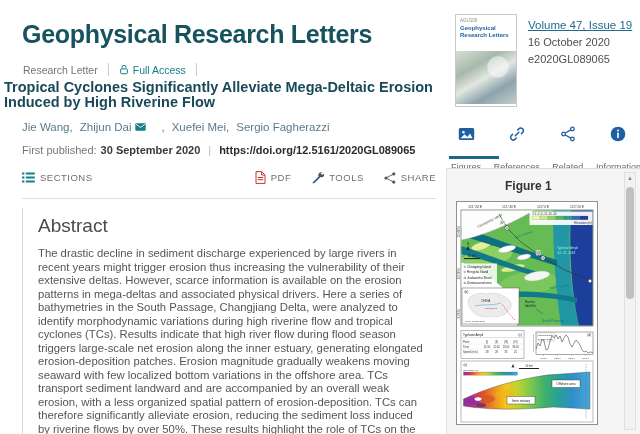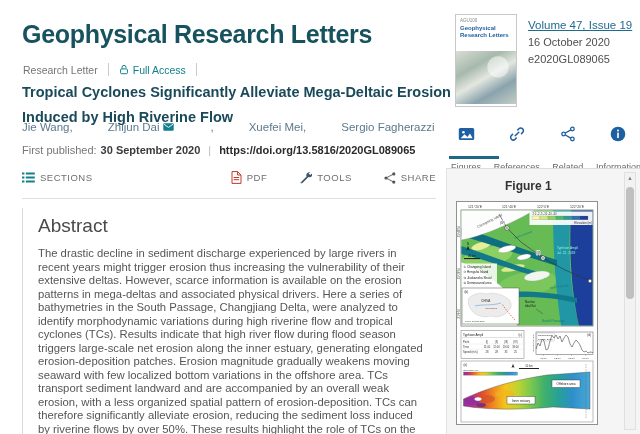--- a/index.html
+++ b/index.html
@@ -5,36 +5,36 @@
   html,body{margin:0;padding:0;background:#fff;}
   .page{position:relative;width:640px;height:434px;background:#fff;overflow:hidden;
         font-family:"Liberation Sans",sans-serif;-webkit-font-smoothing:antialiased;}
   
   .journal-title{position:absolute;left:22px;top:20px;font-size:25px;font-weight:600;
         color:#17525f;letter-spacing:-0.3px;cursor:pointer;}
   .meta{position:absolute;left:23px;top:63px;display:flex;align-items:center;
         font-size:10.5px;color:#757575;}
   .meta .sep{width:1px;height:13px;background:#ccc;margin:0 10px;}
   .access{color:#12808c;display:flex;gap:4px;}
-  .article-title{position:absolute;left:22px;top:80px;width:440px;font-size:14.5px;
-        line-height:25px;font-weight:700;color:#1a4a5a;}
+  .article-title{position:absolute;left:4px;top:80px;width:440px;font-size:14.5px;
+        line-height:15px;font-weight:700;color:#1a4a5a;}
   .authors{position:absolute;left:22px;top:121px;font-size:11.5px;color:#5b7a8c;
-        display:flex;align-items:center;flex-wrap:wrap;gap:28px;}
+        display:flex;align-items:center;flex-wrap:wrap;}
   .author{margin-right:7px;cursor:pointer;}
-  .author-mail{display:flex;align-items:center;gap:3px;margin-right:9px;cursor:pointer;}
+  .author-mail{display:flex;align-items:center;gap:3px;margin-right:16px;cursor:pointer;}
   .comma{margin-right:7px;}
   .published{position:absolute;left:22px;top:144px;font-size:11px;color:#767676;
         display:flex;align-items:center;}
   .pub-date{color:#3a3a3a;font-weight:600;margin-left:4px;}
   .published .sep{color:#bbb;margin:0 8px;}
   .doi{color:#2b2b2b;font-weight:700;cursor:pointer;}
   .toolbar{position:absolute;left:22px;top:171px;width:414px;display:flex;align-items:center;
         font-size:9.5px;letter-spacing:0.5px;color:#6e6e6e;}
   .tb-item{display:flex;align-items:center;gap:5px;cursor:pointer;}
-  .tb-right{margin-left:auto;display:flex;gap:32px;}
+  .tb-right{margin-left:auto;display:flex;gap:20px;}
   .hr{position:absolute;left:22px;top:198px;width:414px;height:1px;background:#e0e0e0;}
   .abstract{position:absolute;left:22px;top:208px;width:404px;border-left:1px solid #d9d9d9;
         padding-left:15px;box-sizing:border-box;}
   .abstract h2{margin:7px 0 0;font-size:19px;font-weight:400;color:#4a4a4a;}
   .abstract p{margin:10px 0 0;font-size:11.3px;line-height:13.5px;color:#555;}
   
   .sidebar{position:absolute;left:446px;top:0;width:194px;height:434px;}
   .cover{position:absolute;left:9px;top:14px;width:62px;height:93px;border:1px solid #c8c8c8;
         box-sizing:border-box;background:#fff;cursor:pointer;}
   .cover-top{height:36px;padding:3px 4px;box-sizing:border-box;}
@@ -96,21 +96,21 @@
     </span>
     <span class="comma">,</span>
     <span class="author">Xuefei Mei,</span>
     <span class="author">Sergio Fagherazzi</span>
   </div>
 
   <div class="published">
     <span>First published:</span>
     <span class="pub-date">30 September 2020</span>
     <span class="sep">|</span>
-    <span class="doi">https://doi.org/13.5816/2020GL089065</span>
+    <span class="doi">https://doi.org/12.5161/2020GL089065</span>
   </div>
 
   <div class="toolbar">
     <span class="tb-item">
       <svg width="13" height="11" viewBox="0 0 13 11">
         <rect x="0" y="0.5" width="2.4" height="2" fill="#12808c"></rect>
           <rect x="3.8" y="0.5" width="9" height="2" fill="#12808c"></rect>
         <rect x="0" y="4.5" width="2.4" height="2" fill="#12808c"></rect>
           <rect x="3.8" y="4.5" width="9" height="2" fill="#12808c"></rect>
         <rect x="0" y="8.5" width="2.4" height="2" fill="#12808c"></rect>

